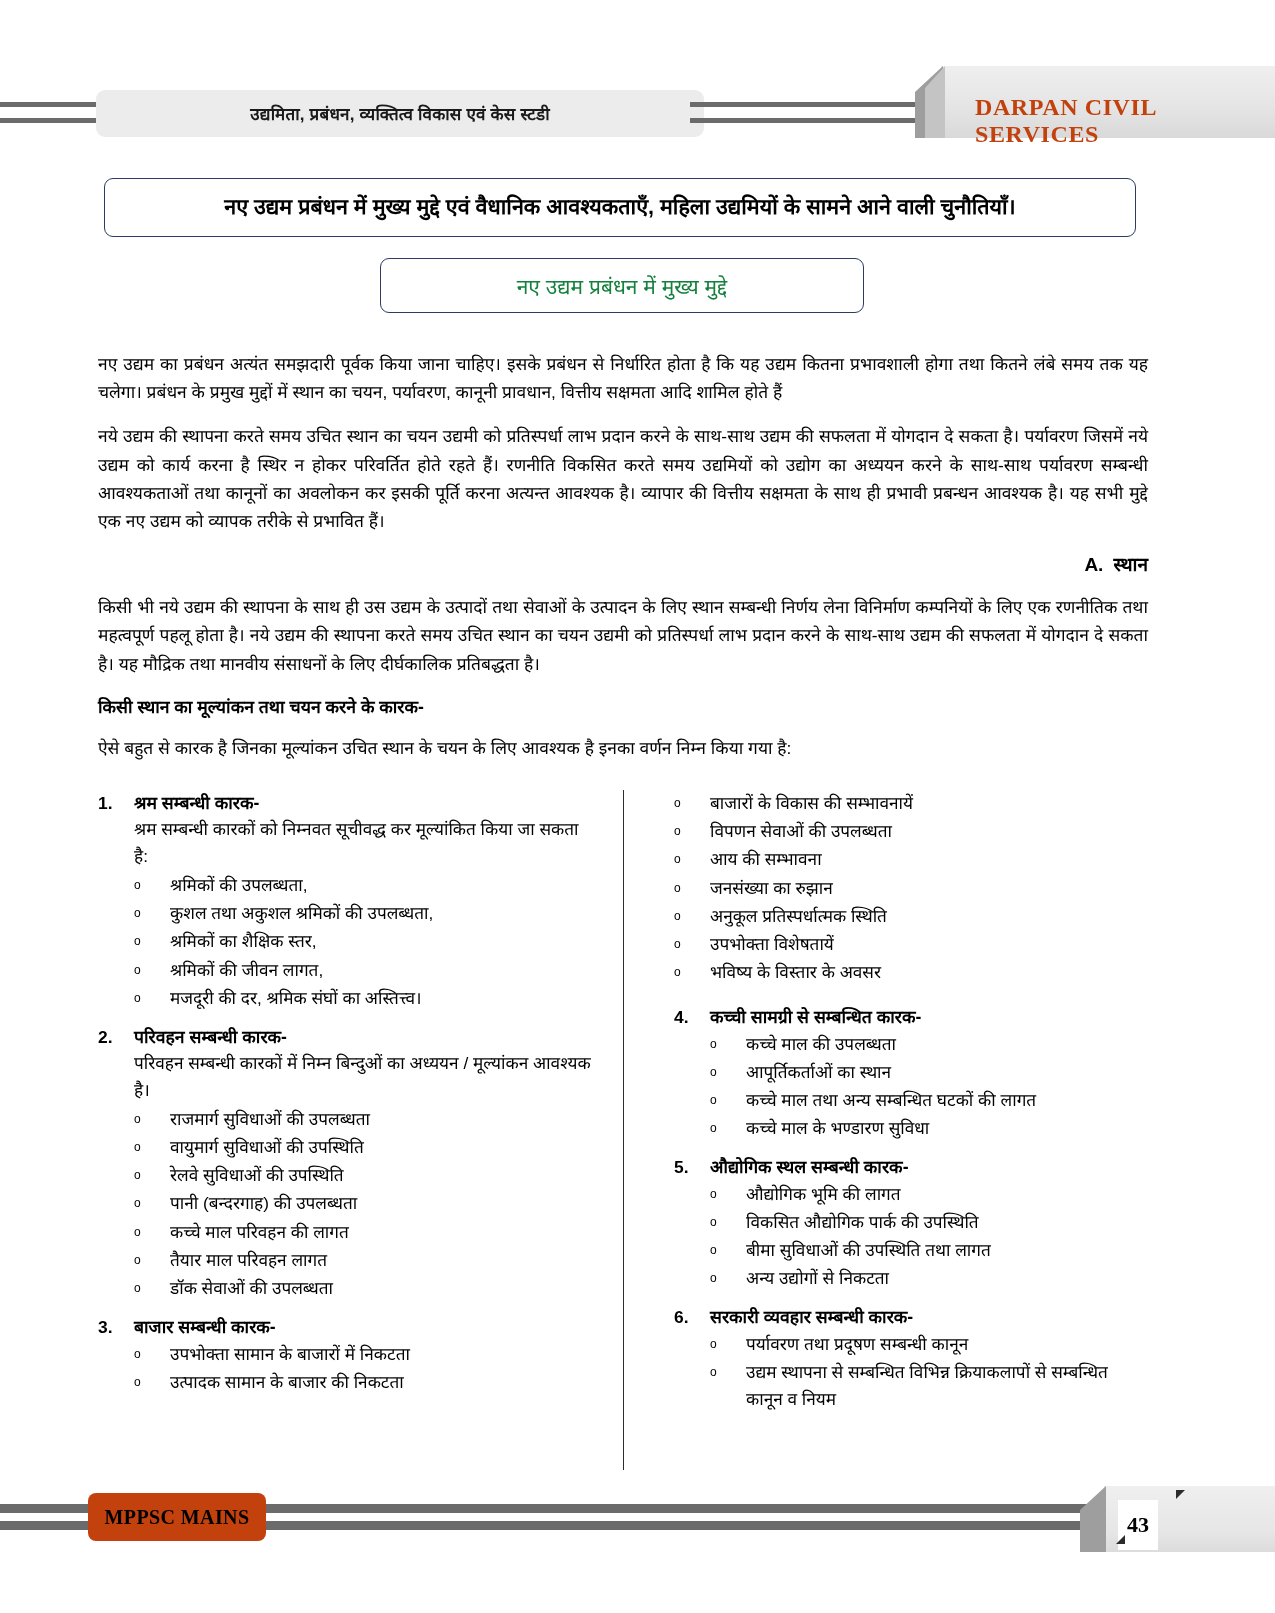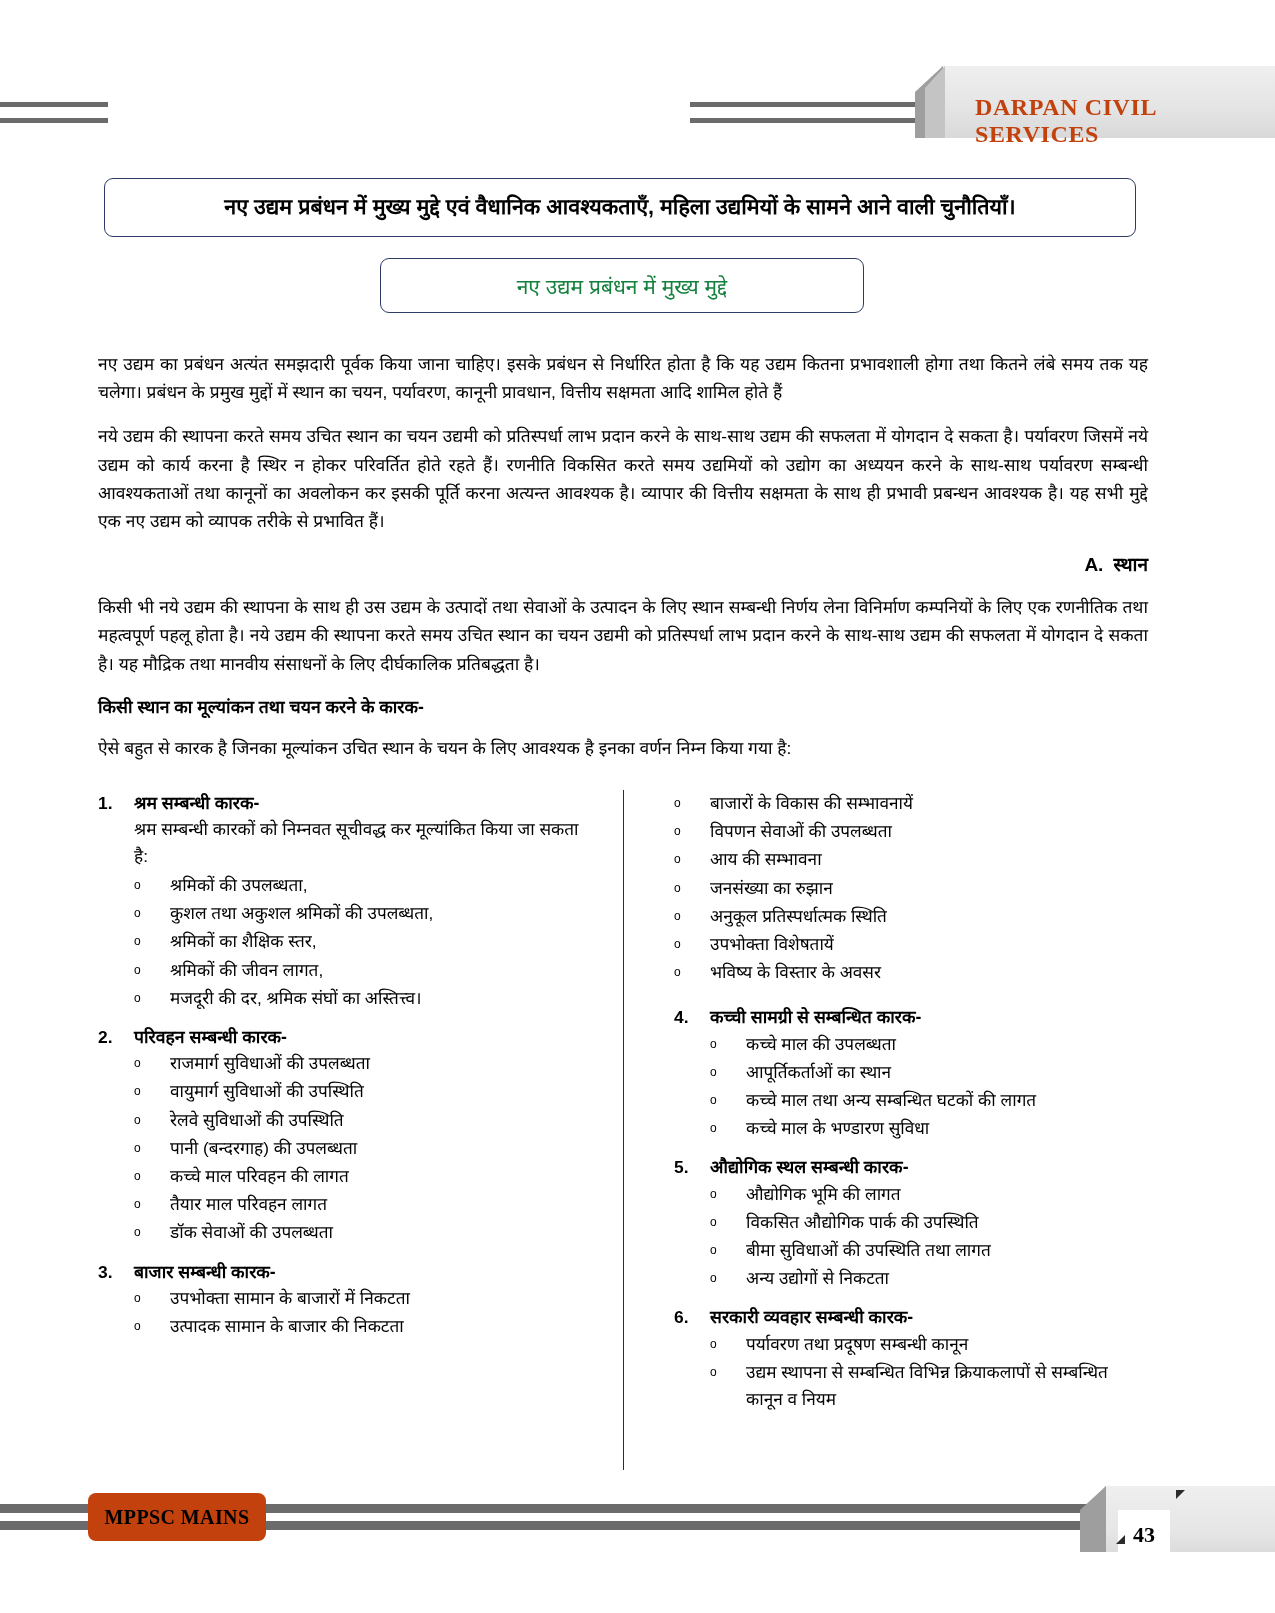--- a/index.html
+++ b/index.html
@@ -290,22 +290,22 @@
   .ftr-right-bevel {
     position: absolute;
     left: 0; top: 0;
     width: 26px; height: 66px;
     background: #9e9e9e;
     clip-path: polygon(100% 0, 100% 100%, 0 100%, 0 24px);
   }
   .ftr-pagenum {
     position: absolute;
     left: 38px;
-    top: 24px;
-    width: 52px;
+    top: 14px;
+    width: 40px;
     height: 50px;
     background: #ffffff;
     display: flex;
     align-items: center;
     justify-content: center;
     font-family: "Liberation Serif", serif;
     font-size: 22px;
     font-weight: 700;
     box-shadow: 0 0 0 0 transparent;
   }
@@ -324,20 +324,23 @@
     border-top: 9px solid transparent;
   }
 </style>
 </head>
 <body>
 
 <div class="header">
   <div class="hdr-rail hdr-left-rail-a"></div>
   <div class="hdr-rail hdr-left-rail-b"></div>
 
+  <div class="hdr-pill">
+    <span class="hdr-pill-text">उद्यमिता, प्रबंधन, व्यक्तित्व विकास एवं केस स्टडी</span>
+  </div>
 
   <div class="hdr-rail hdr-mid-rail-a"></div>
   <div class="hdr-rail hdr-mid-rail-b"></div>
 
   <div class="hdr-right-block">
     <div class="hdr-right-face"></div>
     <div class="hdr-right-bevel"></div>
     <div class="hdr-right-bevel2"></div>
     <div class="hdr-right-text">DARPAN CIVIL SERVICES</div>
   </div>
@@ -396,20 +399,21 @@
             <span class="btxt">मजदूरी की दर, श्रमिक संघों का अस्तित्त्व।</span>
           </li>
       </ul>
     </div>
 
     <div class="num-item">
       <div class="num-row">
         <span class="num-marker">2.</span>
         <span class="num-title">परिवहन सम्बन्धी कारक-</span>
       </div>
+      <div class="num-desc">परिवहन सम्बन्धी कारकों में निम्न बिन्दुओं का अध्ययन / मूल्यांकन आवश्यक है।</div>
       <ul class="bullets">
         <li>
             <span class="hollow">o</span>
             <span class="btxt">राजमार्ग सुविधाओं की उपलब्धता</span>
           </li>
         <li>
             <span class="hollow">o</span>
             <span class="btxt">वायुमार्ग सुविधाओं की उपस्थिति</span>
           </li>
         <li>

